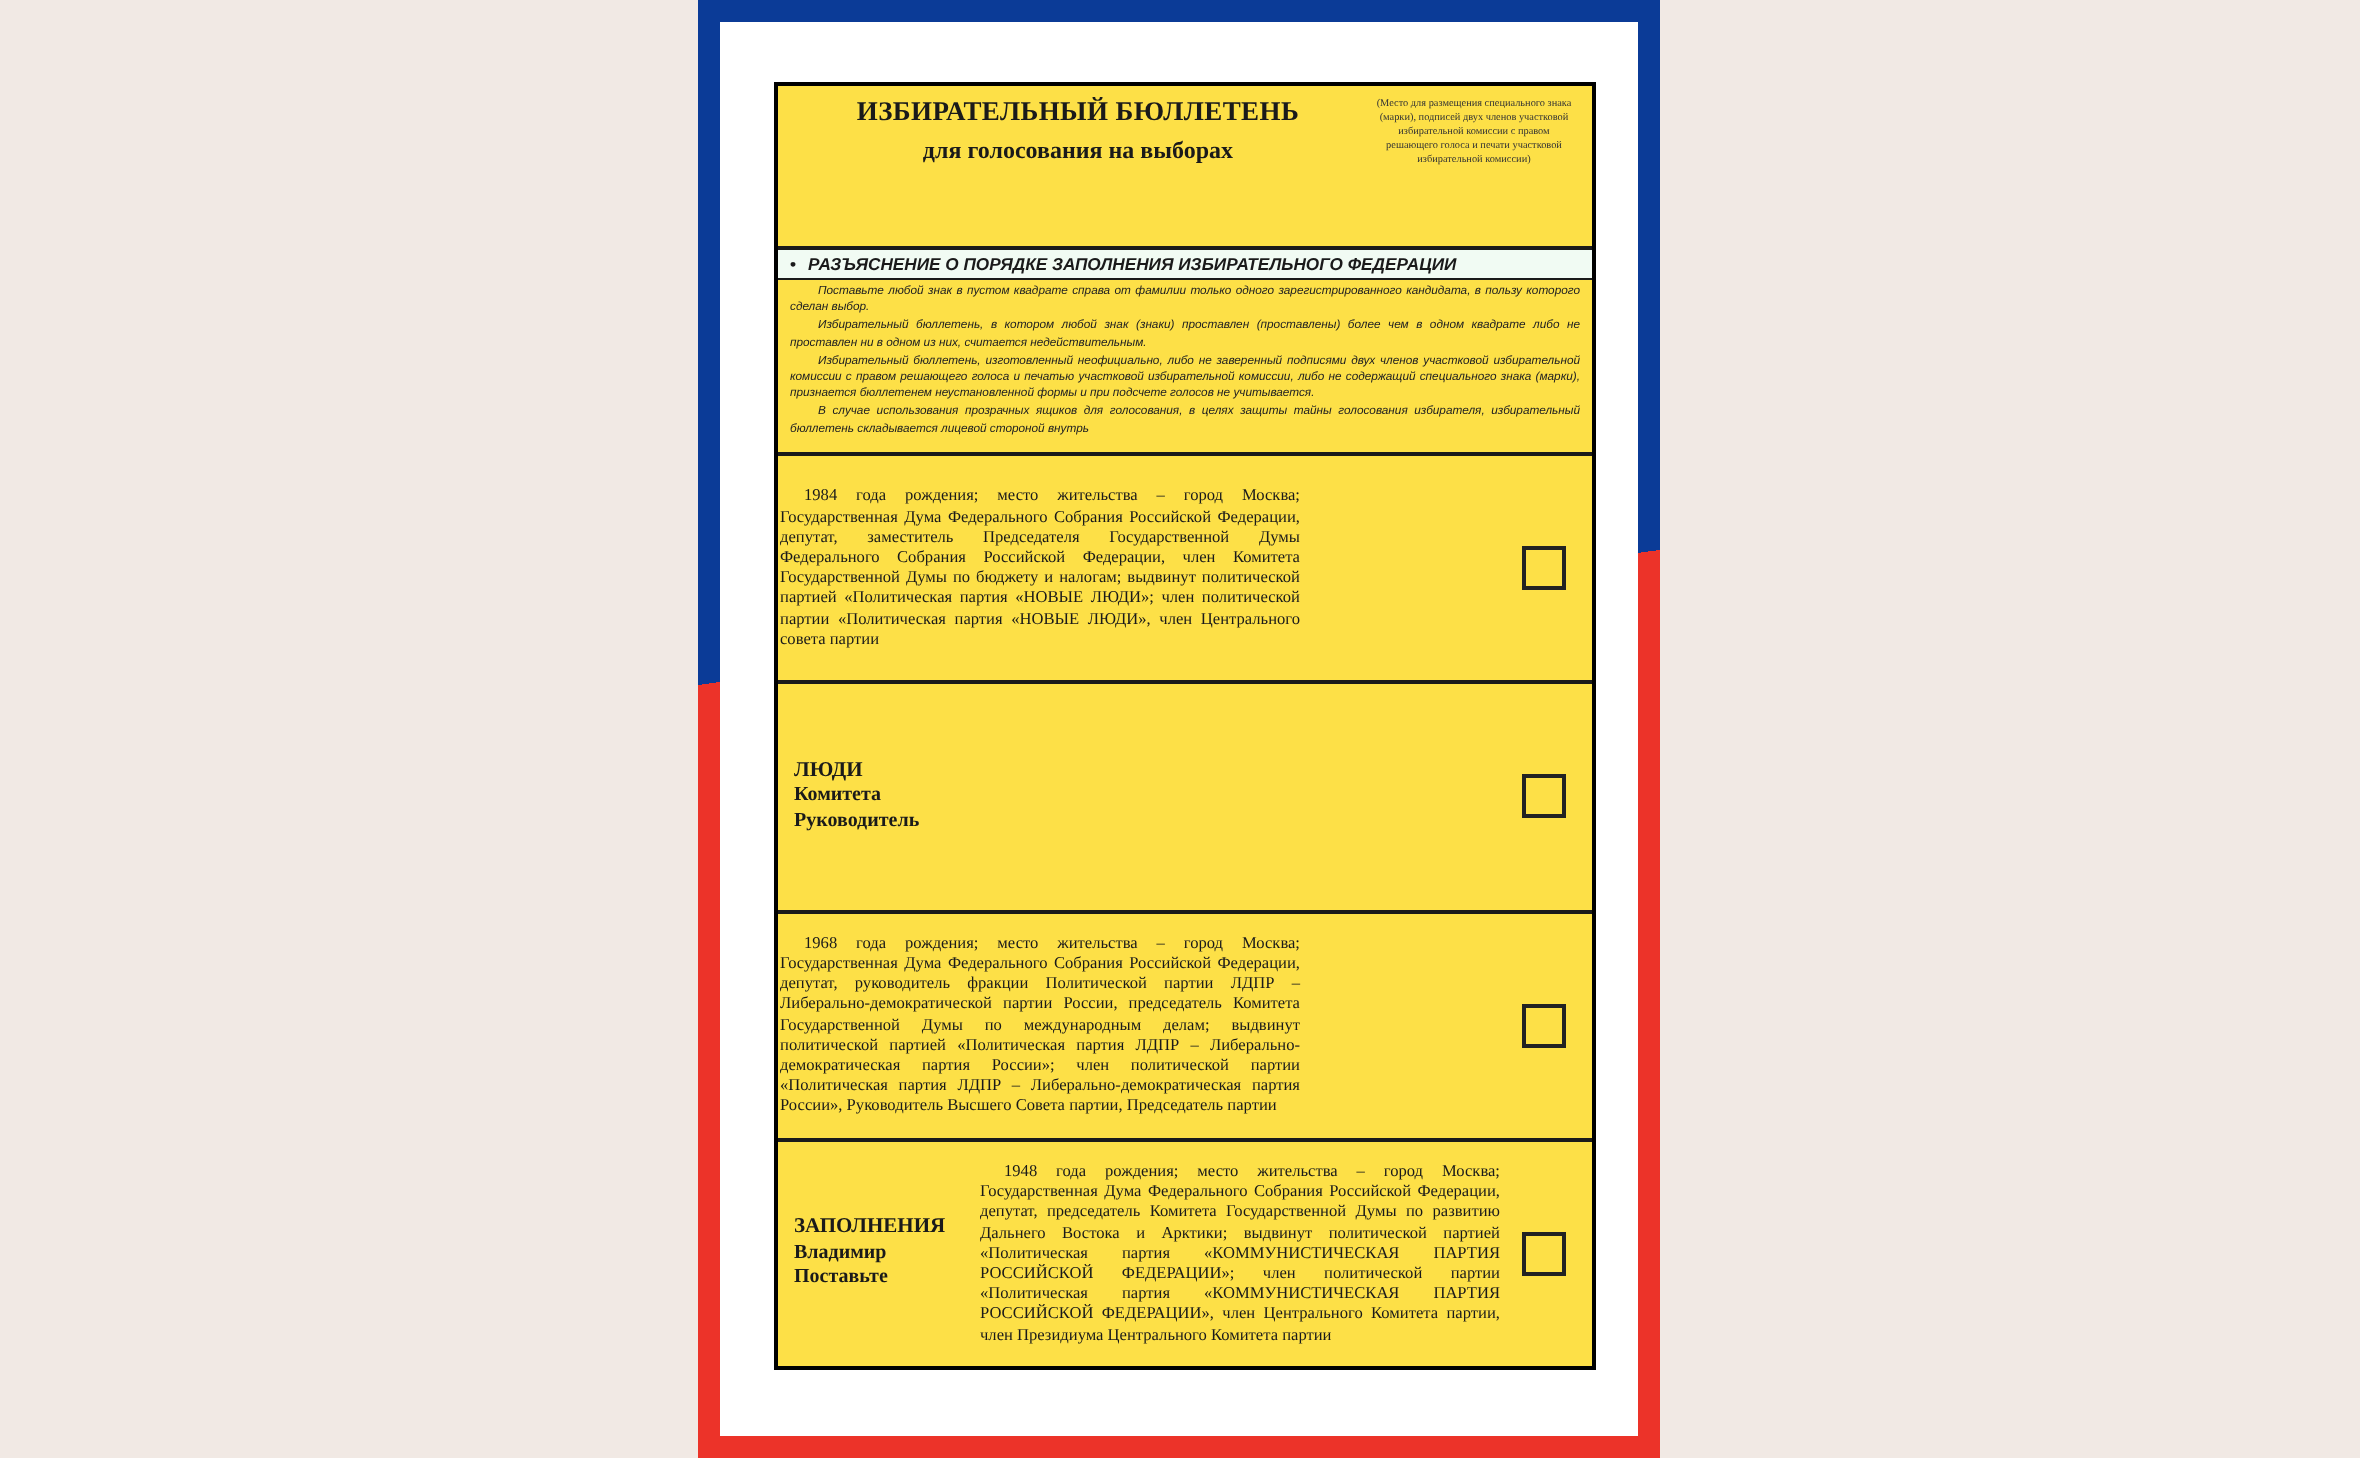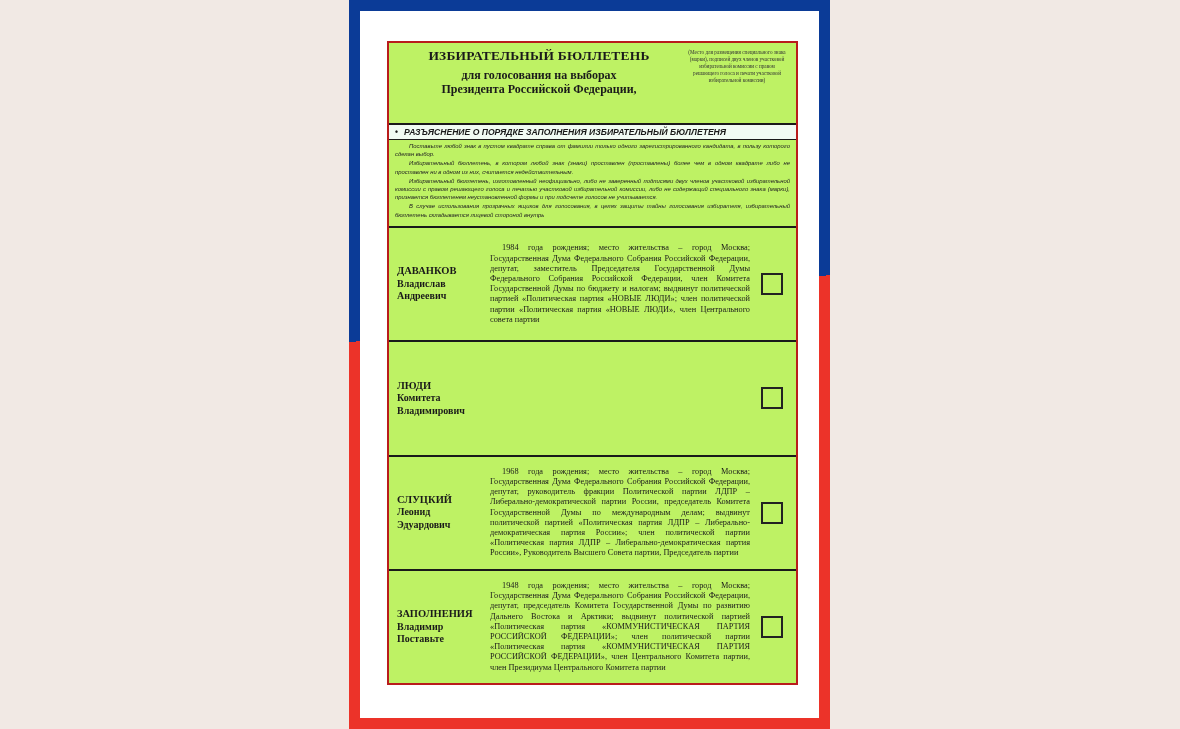--- a/index.html
+++ b/index.html
@@ -12,22 +12,22 @@
     .frame {
       position: absolute; left: 349px; top: 0; width: 481px; height: 729px;
       background: linear-gradient(172deg, #0b3b97 0%, #0b3b97 43%, #ec3329 43%, #ec3329 100%);
     }
     .frame-inner {
       position: absolute; left: 11px; top: 11px; right: 11px; bottom: 11px;
       background: #ffffff;
     }
     .ballot {
       position: absolute; left: 387px; top: 41px; width: 407px; height: 640px;
-      border: 2px solid #b91c1c;
-      background: #bef264;
+      border: 2px solid #000000;
+      background: #fde047;
       display: flex; flex-direction: column;
       color: #1a1a1a;
     }
     .header {
       height: 80px; border-bottom: 2px solid #1a1a1a;
       position: relative;
     }
     .header .title-block {
       position: absolute; left: 0; top: 5px; width: 300px; text-align: center;
     }
@@ -88,63 +88,52 @@
 
 <div class="frame">
   <div class="frame-inner"></div>
 </div>
 
 <div class="ballot">
   <div class="header">
     <div class="title-block">
       <div class="title">ИЗБИРАТЕЛЬНЫЙ БЮЛЛЕТЕНЬ</div>
       <div class="subtitle">для голосования на выборах</div>
-      <div class="subtitle">Президента Российской Федерации,</div>
     </div>
     <div class="stamp-note">(Место для размещения специального знака (марки), подписей двух членов участковой избирательной комиссии с правом решающего голоса и печати участковой избирательной комиссии)</div>
   </div>
 
   <div class="instructions">
     <div class="instr-heading">
       <span class="bullet">•</span>
-      <span>РАЗЪЯСНЕНИЕ О ПОРЯДКЕ ЗАПОЛНЕНИЯ ИЗБИРАТЕЛЬНЫЙ БЮЛЛЕТЕНЯ</span>
+      <span>РАЗЪЯСНЕНИЕ О ПОРЯДКЕ ЗАПОЛНЕНИЯ ИЗБИРАТЕЛЬНОГО ФЕДЕРАЦИИ</span>
     </div>
     <div class="instr-body">
       <p>Поставьте любой знак в пустом квадрате справа от фамилии только одного зарегистрированного кандидата, в пользу которого сделан выбор.</p>
       <p>Избирательный бюллетень, в котором любой знак (знаки) проставлен (проставлены) более чем в одном квадрате либо не проставлен ни в одном из них, считается недействительным.</p>
       <p>Избирательный бюллетень, изготовленный неофициально, либо не заверенный подписями двух членов участковой избирательной комиссии с правом решающего голоса и печатью участковой избирательной комиссии, либо не содержащий специального знака (марки), признается бюллетенем неустановленной формы и при подсчете голосов не учитывается.</p>
       <p>В случае использования прозрачных ящиков для голосования, в целях защиты тайны голосования избирателя, избирательный бюллетень складывается лицевой стороной внутрь</p>
     </div>
   </div>
 
   <div class="candidate">
-    <div class="cand-name">
-      <span class="surname">ДАВАНКОВ</span>
-      <span class="given">Владислав</span>
-      <span class="given">Андреевич</span>
-    </div>
     <div class="cand-info">1984 года рождения; место жительства – город Москва; Государственная Дума Федерального Собрания Российской Федерации, депутат, заместитель Председателя Государственной Думы Федерального Собрания Российской Федерации, член Комитета Государственной Думы по бюджету и налогам; выдвинут политической партией «Политическая партия «НОВЫЕ ЛЮДИ»; член политической партии «Политическая партия «НОВЫЕ ЛЮДИ», член Центрального совета партии</div>
     <div class="checkbox"></div>
   </div>
 
   <div class="candidate">
     <div class="cand-name">
       <span class="surname">ЛЮДИ</span>
       <span class="given">Комитета</span>
-      <span class="given">Владимирович</span>
+      <span class="given">Руководитель</span>
     </div>
     <div class="checkbox"></div>
   </div>
 
   <div class="candidate">
-    <div class="cand-name">
-      <span class="surname">СЛУЦКИЙ</span>
-      <span class="given">Леонид</span>
-      <span class="given">Эдуардович</span>
-    </div>
     <div class="cand-info">1968 года рождения; место жительства – город Москва; Государственная Дума Федерального Собрания Российской Федерации, депутат, руководитель фракции Политической партии ЛДПР – Либерально-демократической партии России, председатель Комитета Государственной Думы по международным делам; выдвинут политической партией «Политическая партия ЛДПР – Либерально-демократическая партия России»; член политической партии «Политическая партия ЛДПР – Либерально-демократическая партия России», Руководитель Высшего Совета партии, Председатель партии</div>
     <div class="checkbox"></div>
   </div>
 
   <div class="candidate">
     <div class="cand-name">
       <span class="surname">ЗАПОЛНЕНИЯ</span>
       <span class="given">Владимир</span>
       <span class="given">Поставьте</span>
     </div>

